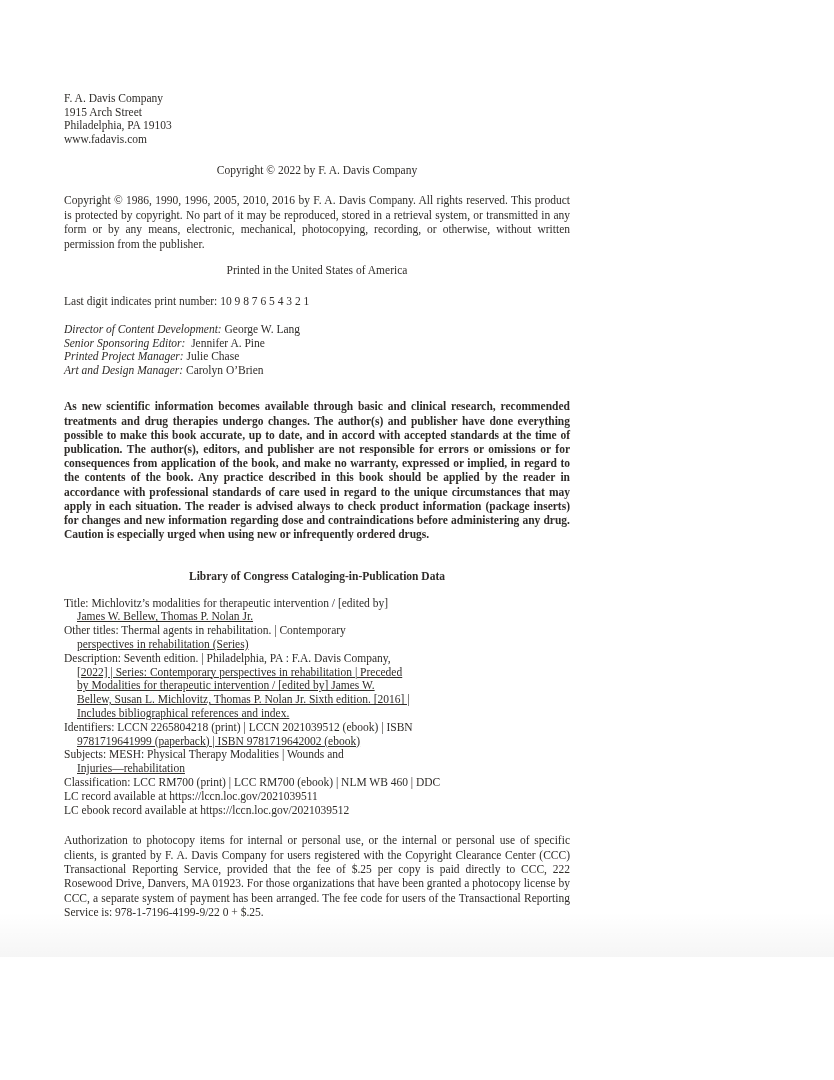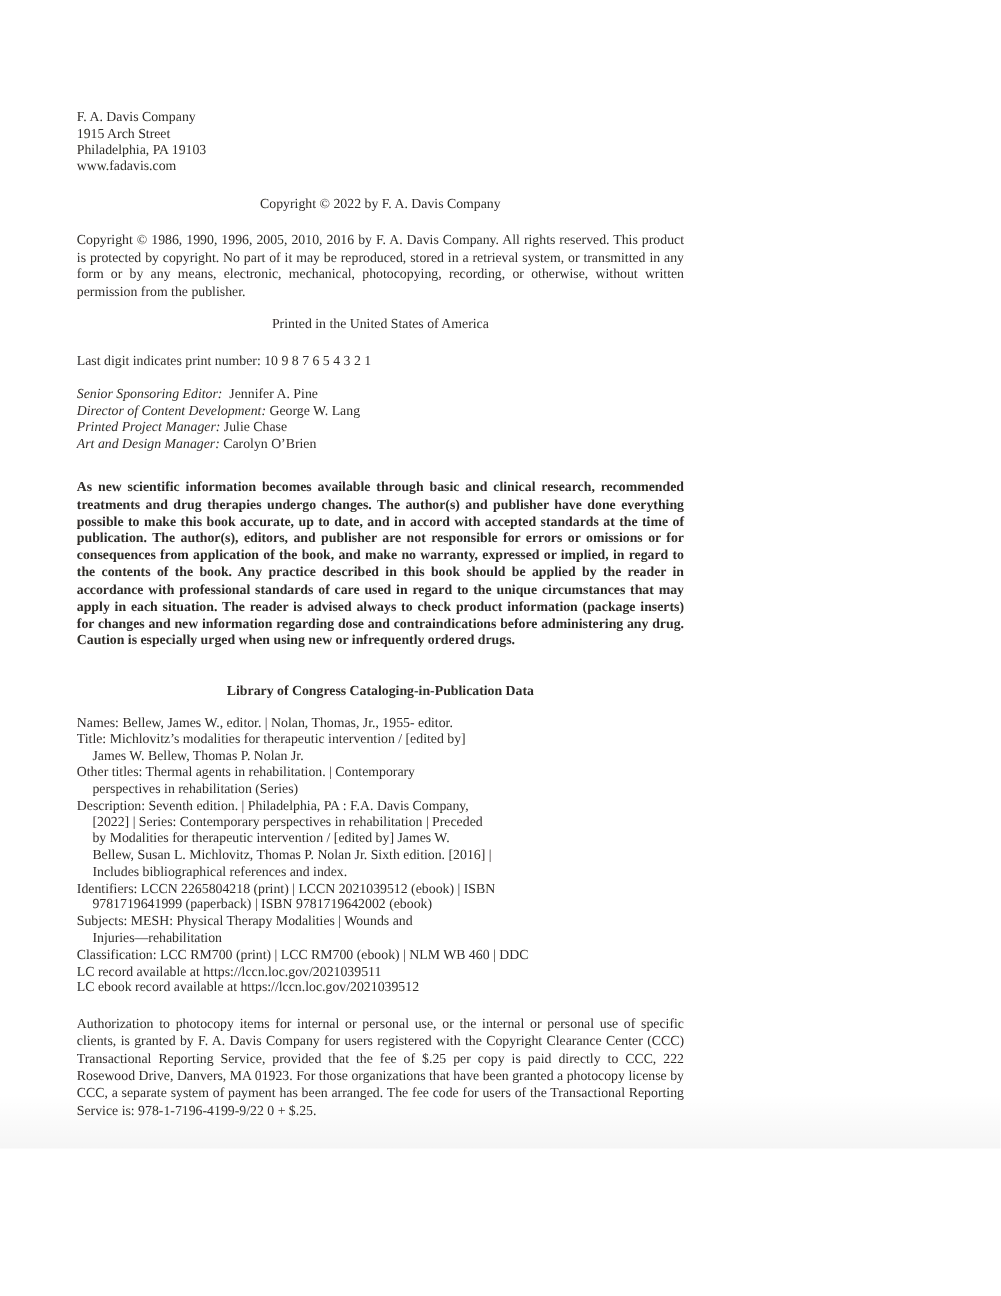--- a/index.html
+++ b/index.html
@@ -20,21 +20,21 @@
   .centered { text-align: center; }
   .copyright-line { margin-top: 17px; }
   .rights-paragraph { margin-top: 16px; text-align: justify; line-height: 14.6px; }
   .printed-line { margin-top: 11px; }
   .print-number-line { margin-top: 17px; }
   .staff-block { margin-top: 15px; line-height: 13.6px; }
   .staff-role { font-style: italic; }
   .disclaimer-paragraph { margin-top: 22px; text-align: justify; line-height: 14.2px; font-weight: bold; }
   .loc-heading { margin-top: 28px; font-weight: bold; }
   .loc-block { margin-top: 13px; line-height: 13.8px; }
-  .loc-line.indent { padding-left: 13px; }
+  .loc-line.indent { padding-left: 13px; text-decoration: underline; }
   .authorization-paragraph { margin-top: 16px; text-align: justify; line-height: 14.3px; }
 
   
   .page-fade {
     position: absolute; left: 0; right: 0; top: 912px; height: 84px;
     background: linear-gradient(to bottom, rgba(255,255,255,0) 0%, rgba(0,0,0,0.04) 55%, rgba(0,0,0,0.12) 100%);
   }
   .page-fade-bar {
     position: absolute; left: 24px; right: 24px; top: 960px; height: 34px;
     border-radius: 0 0 10px 10px;
@@ -77,32 +77,31 @@
 
     <div class="centered copyright-line">Copyright © 2022 by F. A. Davis Company</div>
 
     <div class="rights-paragraph">Copyright © 1986, 1990, 1996, 2005, 2010, 2016 by F. A. Davis Company.  All rights reserved.  This product is protected by copyright.  No part of it may be reproduced, stored in a retrieval system, or transmitted in any form or by any means, electronic, mechanical, photocopying, recording, or otherwise, without written permission from the publisher.</div>
 
     <div class="centered printed-line">Printed in the United States of America</div>
 
     <div class="print-number-line">Last digit indicates print number: 10 9 8 7 6 5 4 3 2 1</div>
 
     <div class="staff-block">
+      <div class="staff-line"><span class="staff-role">Director of Content Development:</span> <span>George W. Lang</span></div>
       <div class="staff-line"><span class="staff-role">Senior Sponsoring Editor:</span>&nbsp; <span>Jennifer A. Pine</span></div>
-      <div class="staff-line"><span class="staff-role">Director of Content Development:</span> <span>George W. Lang</span></div>
       <div class="staff-line"><span class="staff-role">Printed Project Manager:</span> <span>Julie Chase</span></div>
       <div class="staff-line"><span class="staff-role">Art and Design Manager:</span> <span>Carolyn O’Brien</span></div>
     </div>
 
     <div class="disclaimer-paragraph">As new scientific information becomes available through basic and clinical research, recommended treatments and drug therapies undergo changes. The author(s) and publisher have done everything possible to make this book accurate, up to date, and in accord with accepted standards at the time of publication. The author(s), editors, and publisher are not responsible for errors or omissions or for consequences from application of the book, and make no warranty, expressed or implied, in regard to the contents of the book. Any practice described in this book should be applied by the reader in accordance with professional standards of care used in regard to the unique circumstances that may apply in each situation. The reader is advised always to check product information (package inserts) for changes and new information regarding dose and contraindications before administering any drug. Caution is especially urged when using new or infrequently ordered drugs.</div>
 
     <div class="centered loc-heading">Library of Congress Cataloging-in-Publication Data</div>
 
     <div class="loc-block">
-      <div class="loc-line">Names: Bellew, James W., editor. | Nolan, Thomas, Jr., 1955- editor.</div>
       <div class="loc-line">Title: Michlovitz’s modalities for therapeutic intervention / [edited by]</div>
       <div class="loc-line indent">James W. Bellew, Thomas P. Nolan Jr.</div>
       <div class="loc-line">Other titles: Thermal agents in rehabilitation.  | Contemporary</div>
       <div class="loc-line indent">perspectives in rehabilitation (Series)</div>
       <div class="loc-line">Description: Seventh edition. | Philadelphia, PA : F.A. Davis Company,</div>
       <div class="loc-line indent">[2022] | Series: Contemporary perspectives in rehabilitation | Preceded</div>
       <div class="loc-line indent">by Modalities for therapeutic intervention / [edited by] James W.</div>
       <div class="loc-line indent">Bellew, Susan L. Michlovitz, Thomas P. Nolan Jr. Sixth edition. [2016] |</div>
       <div class="loc-line indent">Includes bibliographical references and index.</div>
       <div class="loc-line">Identifiers: LCCN 2265804218 (print) | LCCN 2021039512 (ebook) | ISBN</div>

